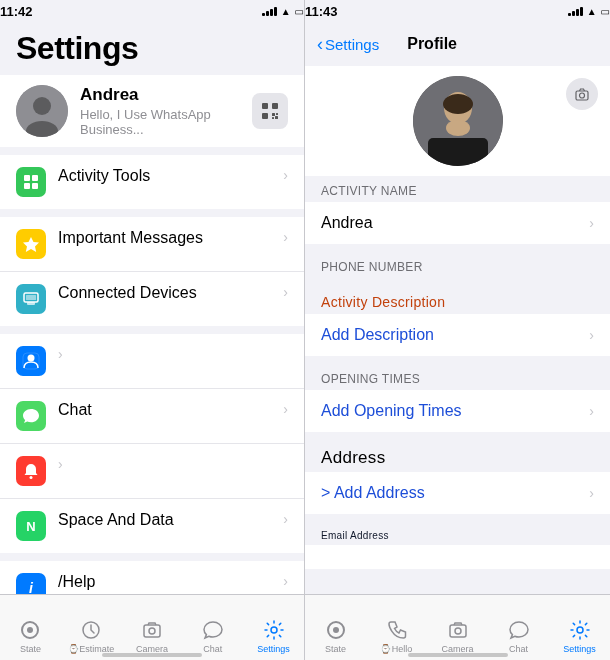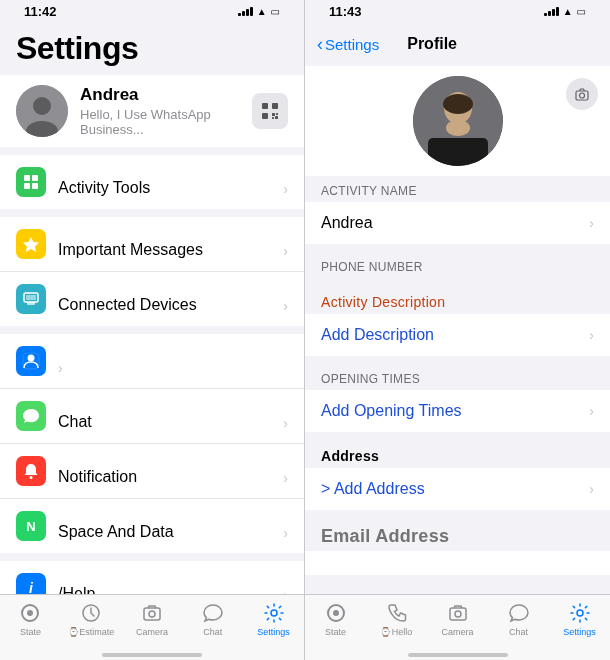--- a/index.html
+++ b/index.html
@@ -33,21 +33,21 @@
       flex-direction: column;
       overflow: hidden;
     }
 
     
     .status-bar {
       height: 22px;
       display: flex;
       align-items: center;
       justify-content: space-between;
-      padding: 0 24px;
+      padding: 0 0;
       background: #f2f2f7;
       flex-shrink: 0;
     }
     .status-bar .time {
       font-size: 13px;
       font-weight: 600;
       color: #000;
     }
     .status-icons {
       display: flex;
@@ -135,21 +135,21 @@
       height: 8px;
       background: #f2f2f7;
     }
 
     
     .menu-section {
       background: #fff;
     }
     .menu-item {
       display: flex;
-      align-items: flex-end;
+      align-items: flex-start;
       padding: 12px 16px;
       border-bottom: 0.5px solid #e5e5ea;
       gap: 12px;
       cursor: pointer;
     }
     .menu-item:last-child {
       border-bottom: none;
     }
     .menu-icon {
       width: 30px;
@@ -177,21 +177,21 @@
       color: #c7c7cc;
       font-size: 14px;
     }
 
     
     .tab-bar {
       height: 60px;
       background: rgba(248,248,248,0.95);
       border-top: 0.5px solid #c7c7cc;
       display: flex;
-      align-items: flex-start;
+      align-items: flex-end;
       padding-top: 6px;
       flex-shrink: 0;
       margin-top: auto;
     }
     .tab-item {
       flex: 1;
       display: flex;
       flex-direction: column;
       align-items: center;
       gap: 2px;
@@ -450,21 +450,20 @@
         <span class="menu-label">Chat</span>
         <span class="menu-arrow">›</span>
       </div>
       <div class="menu-item">
         <div class="menu-icon red">
           <svg width="18" height="18" viewBox="0 0 18 18" fill="white">
             <path d="M9 2a5 5 0 0 0-5 5v4l-1.5 2h13L14 11V7a5 5 0 0 0-5-5z"></path>
             <circle cx="9" cy="15.5" r="1.5"></circle>
           </svg>
         </div>
-        <span class="menu-label">Notification</span>
         <span class="menu-arrow">›</span>
       </div>
       <div class="menu-item">
         <div class="menu-icon green" style="background:#25d366;font-weight:700;color:white;font-size:13px;">N</div>
         <span class="menu-label">Space And Data</span>
         <span class="menu-arrow">›</span>
       </div>
     </div>
 
     <div class="section-spacer"></div>
@@ -604,31 +603,31 @@
     <div class="field-section-header">OPENING TIMES</div>
     <div class="menu-section">
       <div class="field-row">
         <span class="field-placeholder">Add Opening Times</span>
         <span class="field-arrow">›</span>
       </div>
     </div>
 
     <div class="section-spacer"></div>
 
-    <div class="field-section-header" style="text-transform:none;font-size:14px;color:#000;font-weight:700;">Address</div>
+    <div class="field-section-header" style="text-transform:none;font-size:17px;color:#000;font-weight:400;">Address</div>
     <div class="menu-section">
       <div class="field-row">
         <span class="field-placeholder">&gt; Add Address</span>
         <span class="field-arrow">›</span>
       </div>
     </div>
 
     <div class="section-spacer"></div>
 
-    <div class="field-section-header" style="text-transform:none;font-size:18px;color:#737373;font-weight:700;">Email Address</div>
+    <div class="field-section-header" style="text-transform:none;font-size:10px;color:#0f172a;font-weight:400;">Email Address</div>
     <div class="menu-section">
       <div class="field-row">
         
         
       </div>
     </div>
 
   </div>
 
   <div class="tab-bar">

